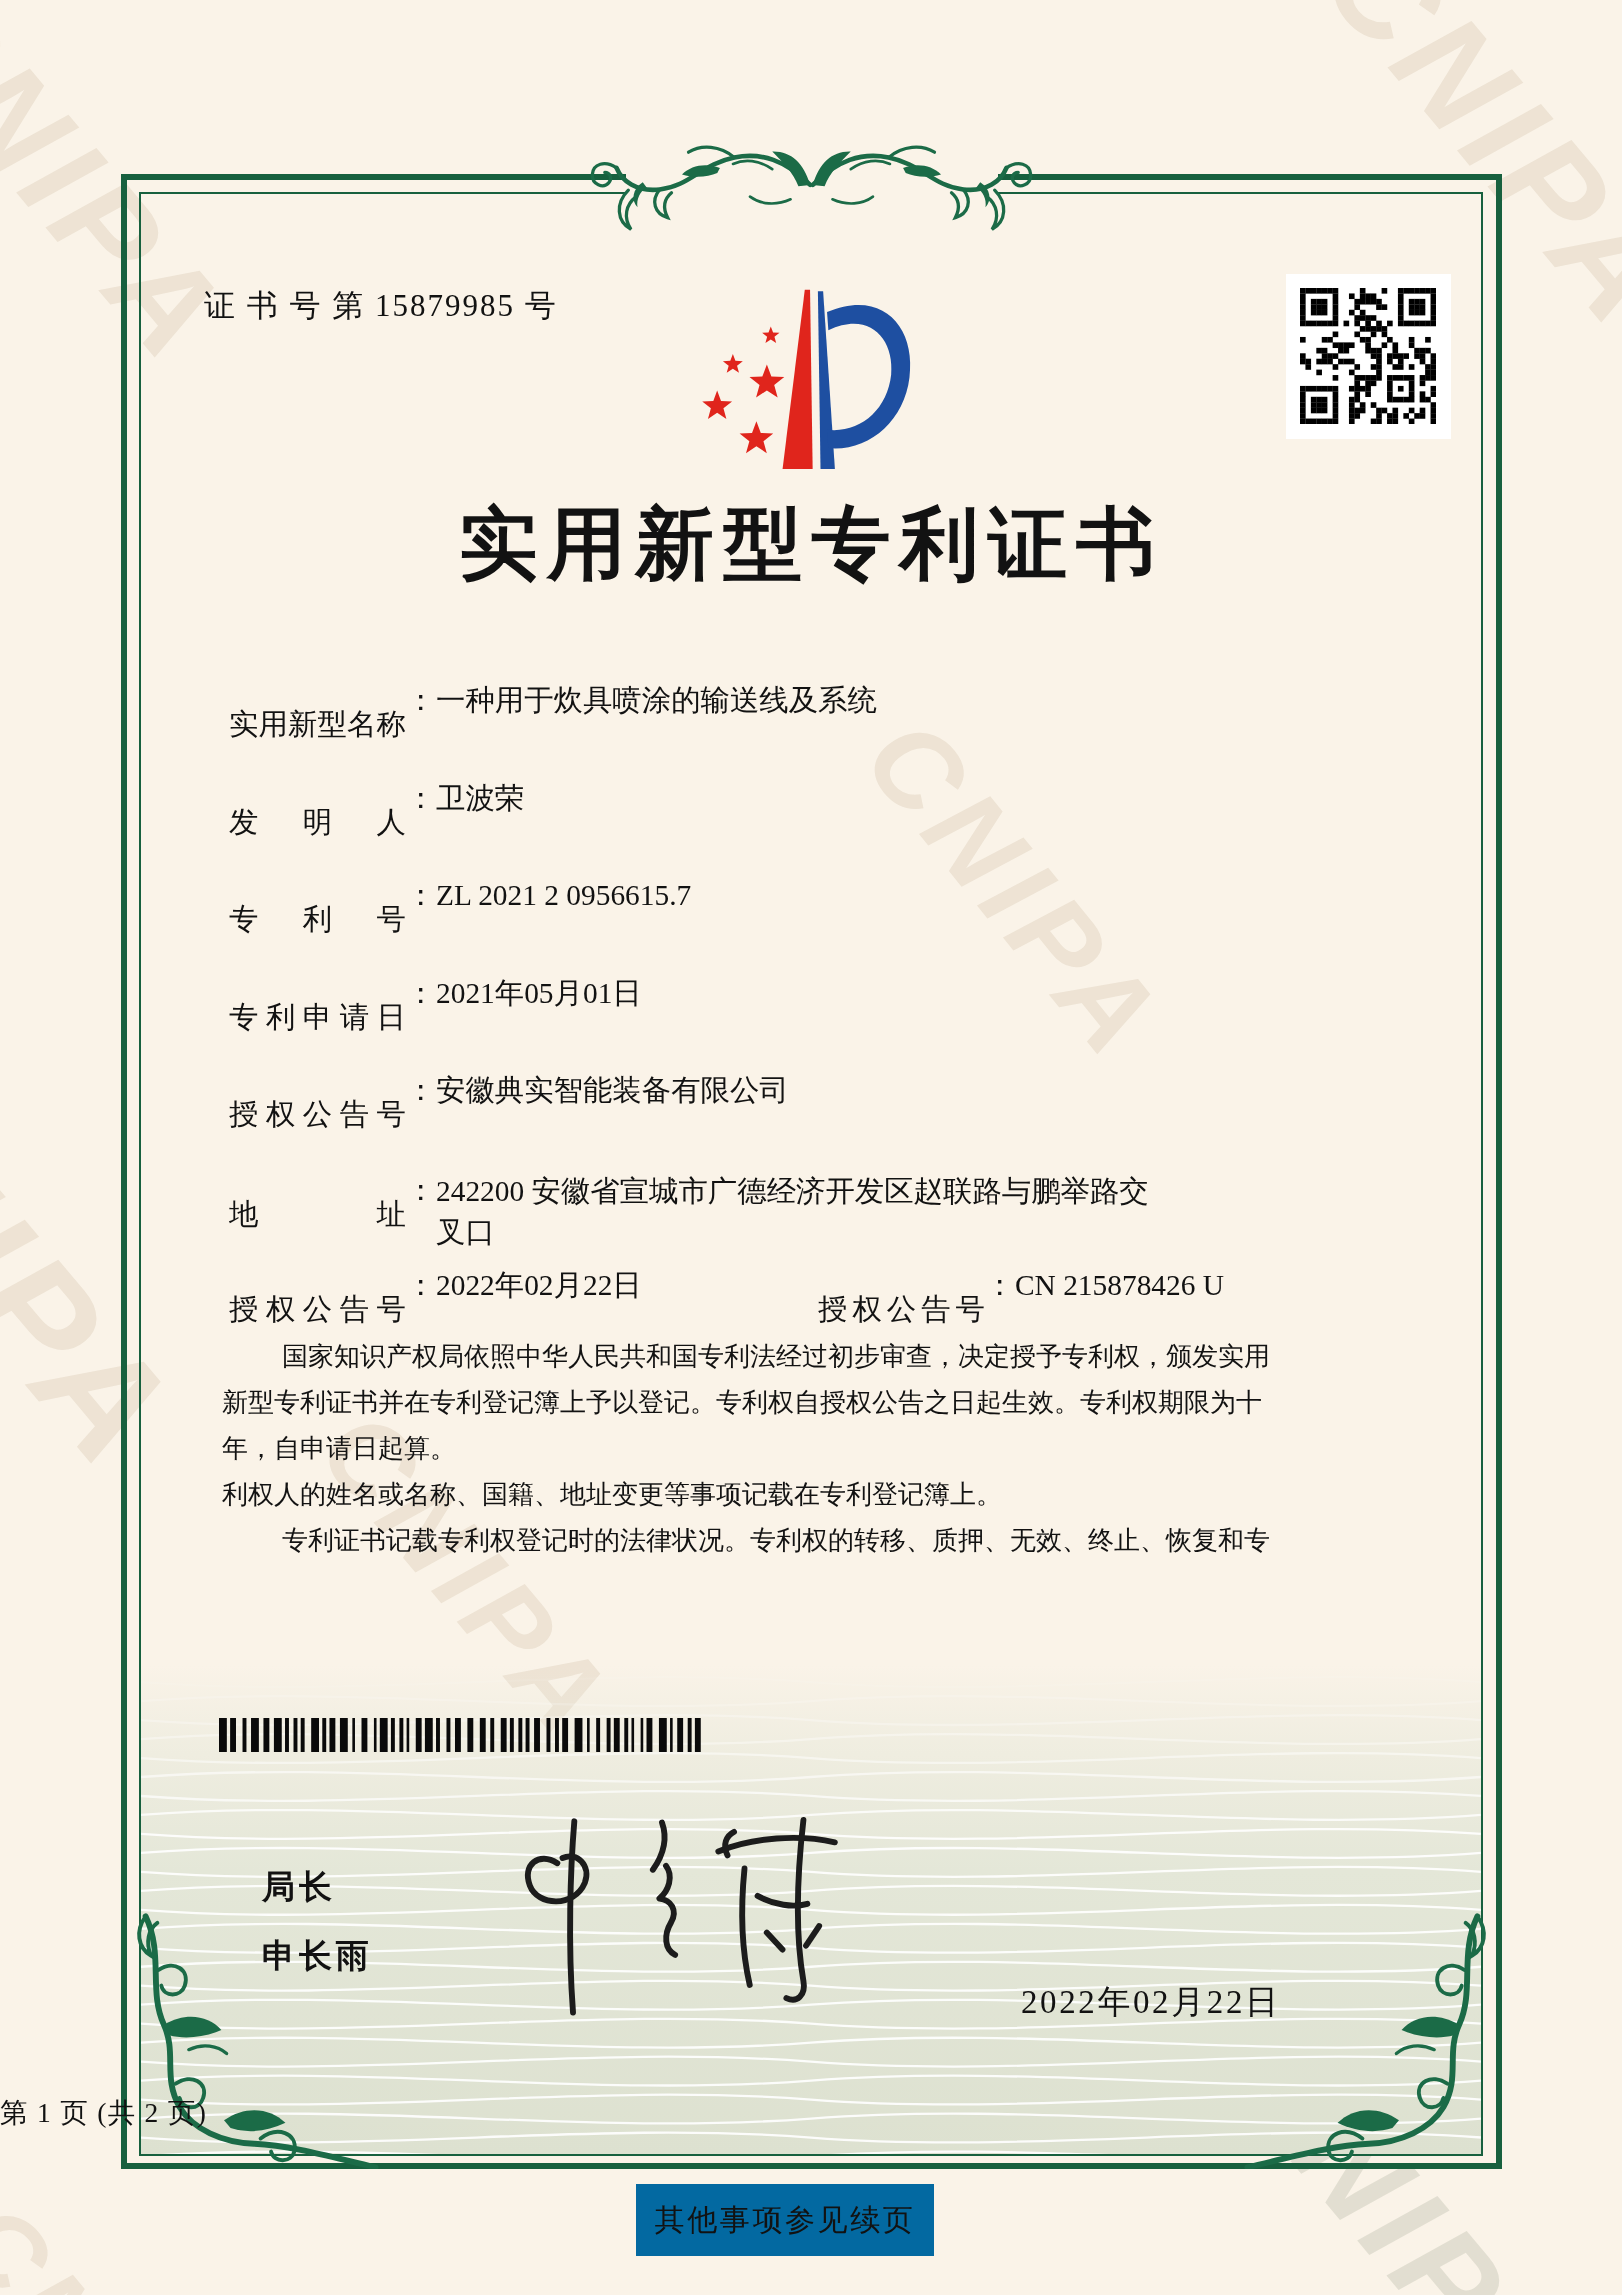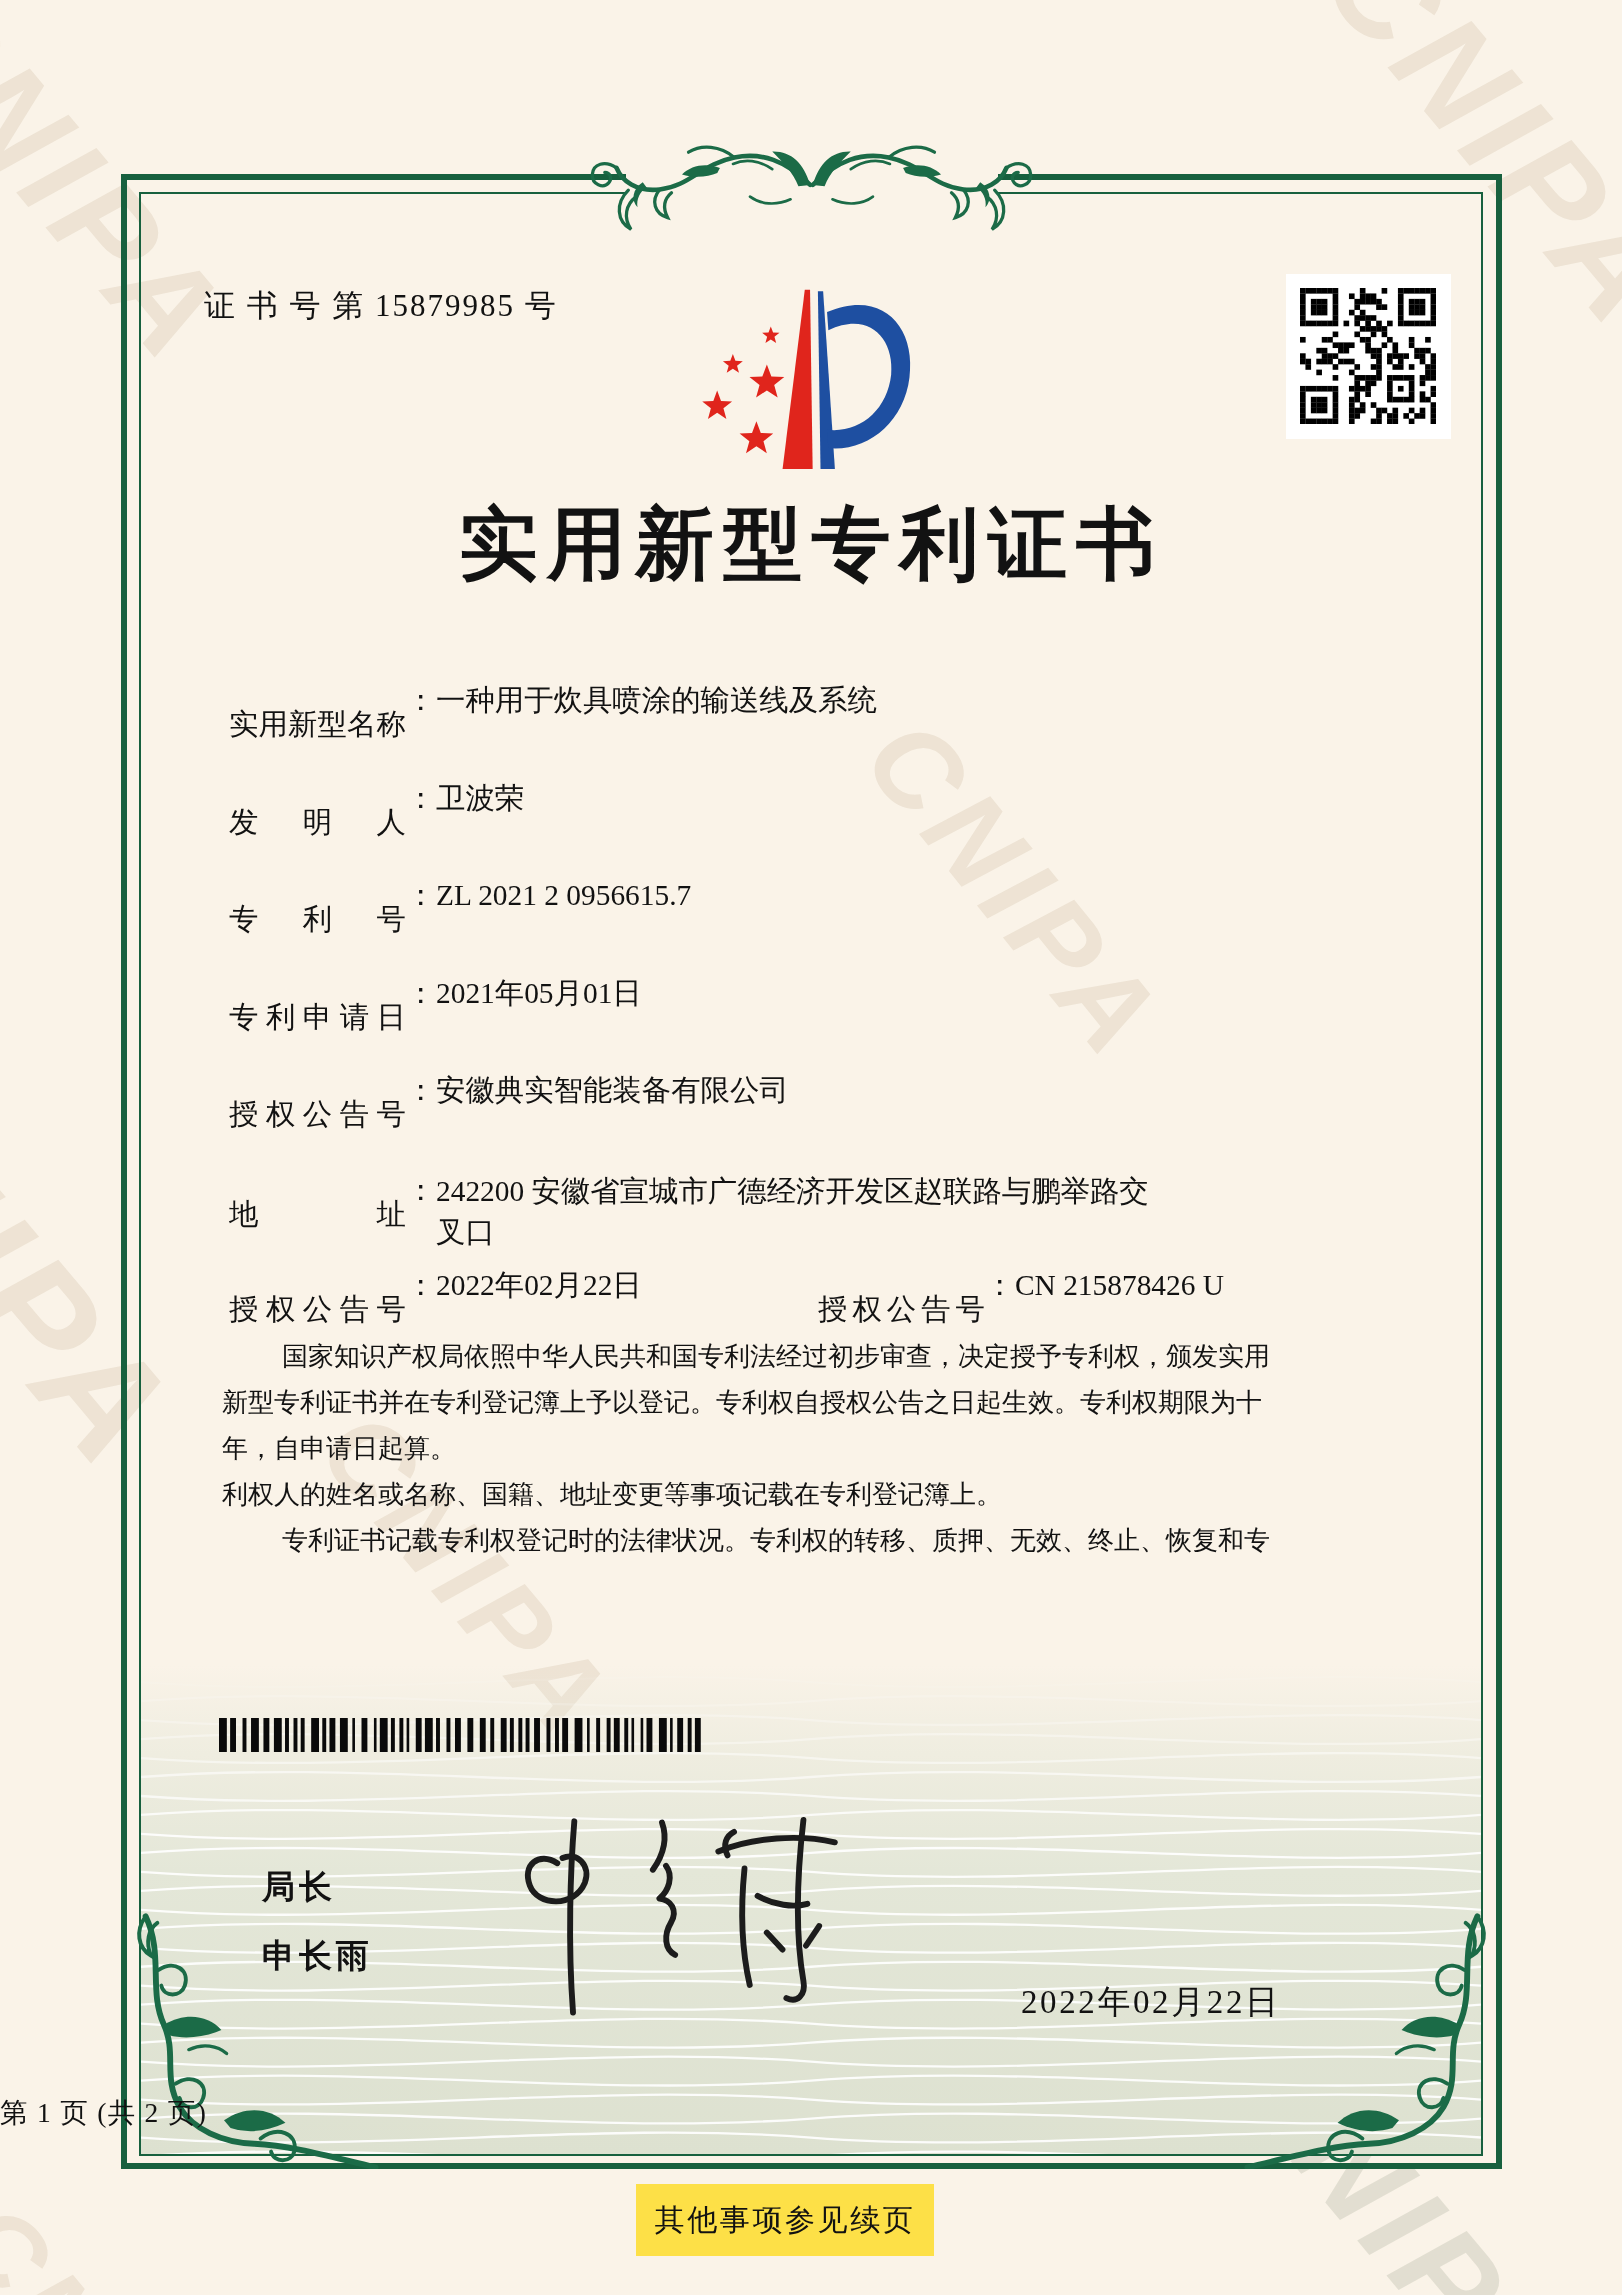--- a/index.html
+++ b/index.html
@@ -58,21 +58,21 @@
   .sig-title,.sig-name{
     position:absolute;left:262px;font-family:Liberation Serif, serif;
     font-weight:600;font-size:33px;letter-spacing:3.9px;
   }
   .sig-title{top:1865px;}
   .sig-name{top:1934px;}
   .sig-script{position:absolute;left:497px;top:1803px;}
   .issue-date{position:absolute;left:1021px;top:1980px;font-size:33px;letter-spacing:2.6px;white-space:nowrap;}
   .page-info{position:absolute;left:0;top:2095px;width:100%;text-align:left;font-size:27.5px;letter-spacing:1.3px;}
   .note-box{
-    position:absolute;left:636px;top:2184px;width:298px;height:72px;background:#fde047;
+    position:absolute;left:636px;top:2184px;width:298px;height:72px;background:#0369a1;
     text-align:center;line-height:72px;font-size:30px;letter-spacing:2.6px;
   }
 </style>
 </head>
 <body>
 
 <div class="page">
 
   <div class="wm" style="left:-26px;top:-46px;font-size:131px;transform:rotate(50deg);">CNIPA</div>
   <div class="wm" style="left:1413px;top:-98px;font-size:137px;transform:rotate(50deg);">CNIPA</div>

